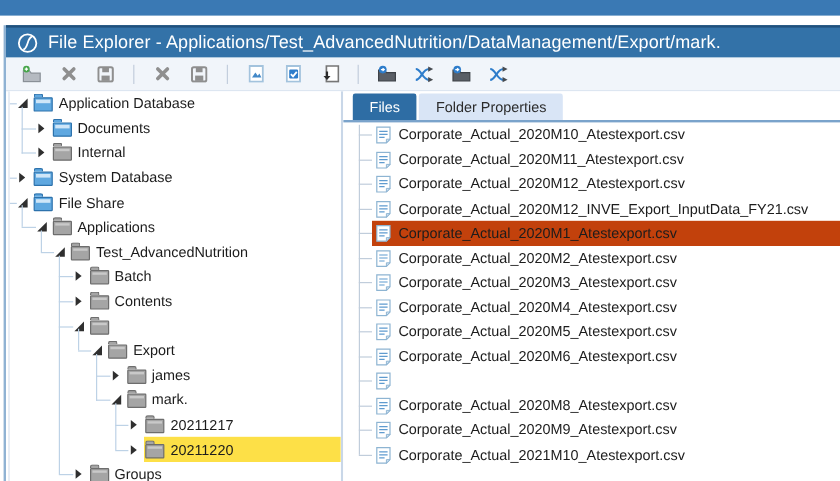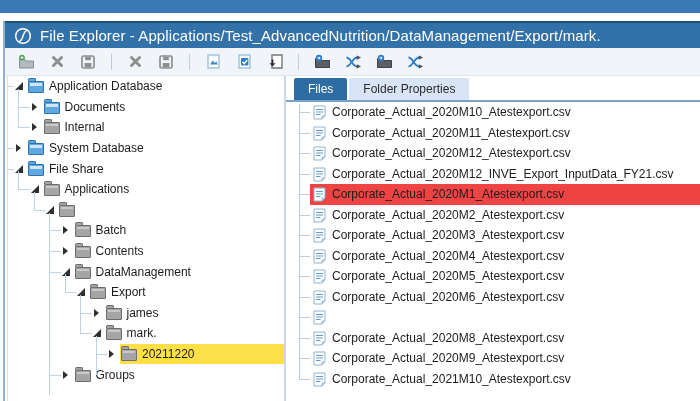--- a/index.html
+++ b/index.html
@@ -58,21 +58,21 @@
   
   .right-panel{flex:1;display:flex;flex-direction:column;overflow:hidden;background:#fff;}
   .tabs{height:24px;flex:none;display:flex;align-items:flex-end;padding-left:8px;gap:2px;border-bottom:2px solid #7aa3cb;}
   .tab{font-size:12px;padding:4px 14px 4px 14px;border-radius:2px 2px 0 0;cursor:default;white-space:nowrap;}
   .tab.active{background:#2e6da4;color:#fff;}
   .tab.inactive{background:#d9e5f6;color:#2b2b2b;}
   .files-wrap{flex:1;position:relative;overflow:hidden;}
   #files{position:relative;padding-left:24px;}
   .frow{position:relative;height:20.5px;display:flex;align-items:center;font-size:12px;white-space:nowrap;cursor:default;}
   .frow::before{content:"";position:absolute;left:-11px;top:50%;width:11px;height:1px;background:#c0cddb;}
-  .frow.sel{background:#ef4444;}
+  .frow.sel{background:#c2410c;}
   .frow .doc{flex:none;margin:1px 6px 0 3px;display:flex;}
   .fguide{position:absolute;left:13px;top:2px;width:1px;background:#c0cddb;}
 </style>
 </head>
 <body>
 
 <div class="top-strip"></div>
 
 <div class="window">
 
@@ -222,20 +222,21 @@
             <span class="hl">
               <span class="folder gray"></span>
               <span>Applications</span>
             </span>
           </div>
           <div class="trow">
             <div class="stub" style="left: 25.5px; width: 11.5px;"></div>
             <span class="glyph expanded" style="margin-left: 37px;"></span>
             <span class="hl">
               <span class="folder gray"></span>
+              <span>Test_AdvancedNutrition</span>
             </span>
           </div>
           <div class="trow">
             <div class="stub" style="left: 41px; width: 11.5px;"></div>
             <span class="glyph collapsed" style="margin-left: 52.5px;"></span>
             <span class="hl">
               <span class="folder gray"></span>
               <span>Batch</span>
             </span>
           </div>
@@ -245,21 +246,20 @@
             <span class="hl">
               <span class="folder gray"></span>
               <span>Contents</span>
             </span>
           </div>
           <div class="trow">
             <div class="stub" style="left: 41px; width: 11.5px;"></div>
             <span class="glyph expanded" style="margin-left: 52.5px;"></span>
             <span class="hl">
               <span class="folder gray"></span>
-              <span>DataManagement</span>
             </span>
           </div>
           <div class="trow">
             <div class="stub" style="left: 56.5px; width: 11.5px;"></div>
             <span class="glyph expanded" style="margin-left: 68px;"></span>
             <span class="hl">
               <span class="folder gray"></span>
               <span>Export</span>
             </span>
           </div>
@@ -270,20 +270,28 @@
               <span class="folder gray"></span>
               <span>james</span>
             </span>
           </div>
           <div class="trow">
             <div class="stub" style="left: 72px; width: 11.5px;"></div>
             <span class="glyph expanded" style="margin-left: 83.5px;"></span>
             <span class="hl">
               <span class="folder gray"></span>
               <span>mark.</span>
+            </span>
+          </div>
+          <div class="trow">
+            <div class="stub" style="left: 87.5px; width: 11.5px;"></div>
+            <span class="glyph collapsed" style="margin-left: 99px;"></span>
+            <span class="hl">
+              <span class="folder gray"></span>
+              <span>20211217</span>
             </span>
           </div>
           <div class="trow sel">
             <div class="stub" style="left: 87.5px; width: 11.5px;"></div>
             <span class="glyph collapsed" style="margin-left: 99px;"></span>
             <span class="hl">
               <span class="folder gray"></span>
               <span>20211220</span>
             </span>
           </div>

